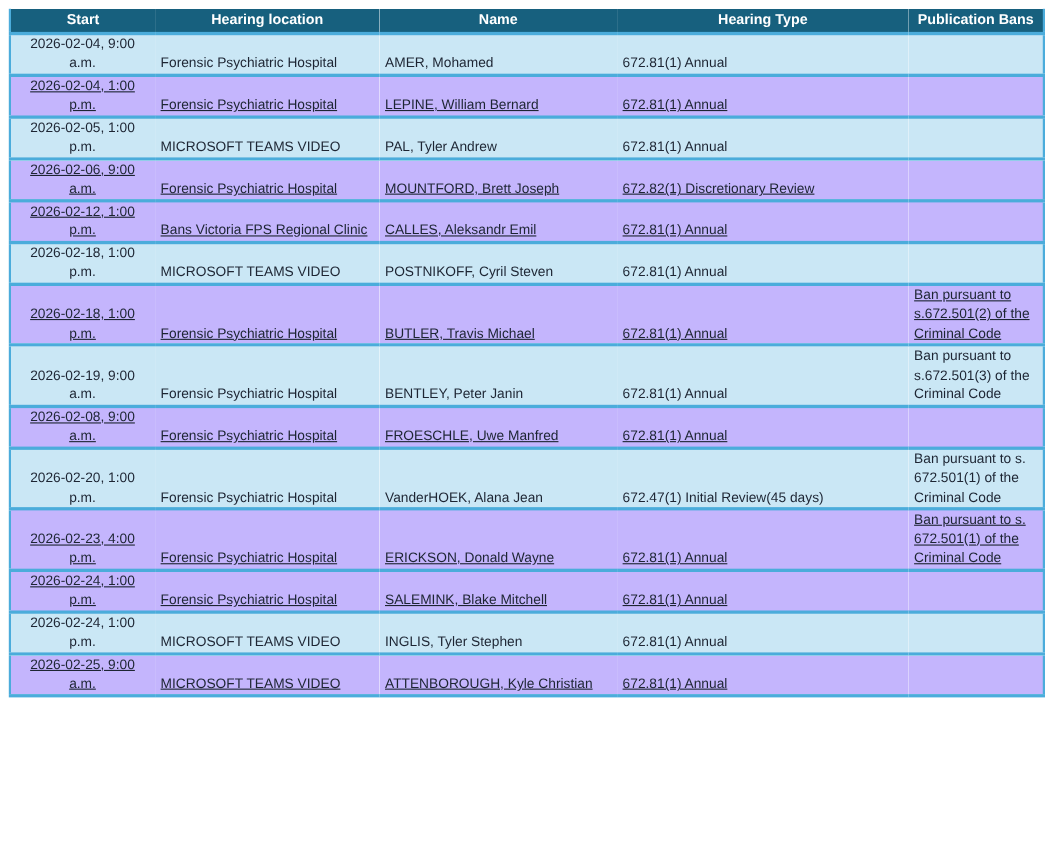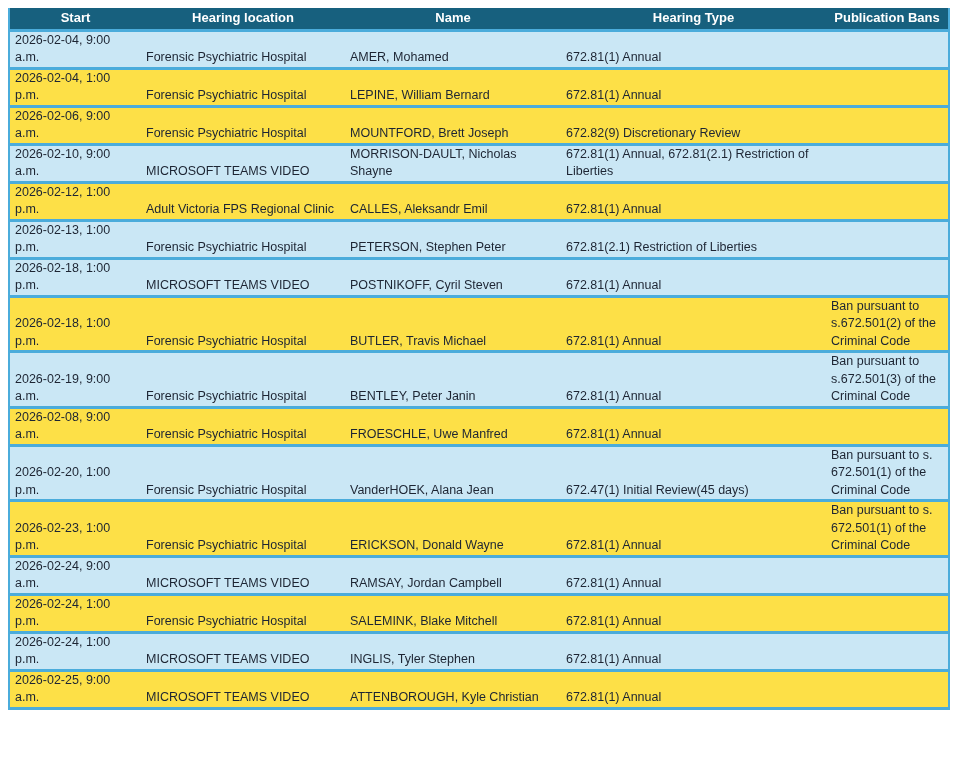--- a/index.html
+++ b/index.html
@@ -47,22 +47,22 @@
   }
   tbody td {
     vertical-align: bottom;
     line-height: 17.5px;
     padding: 0 5px;
     border-bottom: 3px solid var(--border-blue);
     white-space: pre-line;
     overflow: hidden;
   }
   tbody tr.band-blue  td { background: var(--band-blue); }
-  tbody tr.band-white td { background: #fde047; }
-  td.col-start { text-align: left; padding-right: 6px; }
+  tbody tr.band-white td { background: #c4b5fd; text-decoration: underline; }
+  td.col-start { text-align: center; padding-right: 6px; }
   td.col-location, td.col-name, td.col-type, td.col-bans { text-align: left; }
 </style>
 </head>
 <body>
 
 <div class="page">
   <table class="hearings">
     <colgroup>
       <col class="c-start">
         <col class="c-location">
@@ -87,47 +87,39 @@
           <td class="col-type">672.81(1) Annual</td>
           <td class="col-bans"></td>
         </tr>
         <tr class="band-white">
           <td class="col-start">2026-02-04, 1:00 p.m.</td>
           <td class="col-location">Forensic Psychiatric Hospital</td>
           <td class="col-name">LEPINE, William Bernard</td>
           <td class="col-type">672.81(1) Annual</td>
           <td class="col-bans"></td>
         </tr>
+        <tr class="band-blue">
+          <td class="col-start">2026-02-05, 1:00 p.m.</td>
+          <td class="col-location">MICROSOFT TEAMS VIDEO</td>
+          <td class="col-name">PAL, Tyler Andrew</td>
+          <td class="col-type">672.81(1) Annual</td>
+          <td class="col-bans"></td>
+        </tr>
         <tr class="band-white">
           <td class="col-start">2026-02-06, 9:00 a.m.</td>
           <td class="col-location">Forensic Psychiatric Hospital</td>
           <td class="col-name">MOUNTFORD, Brett Joseph</td>
-          <td class="col-type">672.82(9) Discretionary Review</td>
-          <td class="col-bans"></td>
-        </tr>
-        <tr class="band-blue">
-          <td class="col-start">2026-02-10, 9:00 a.m.</td>
-          <td class="col-location">MICROSOFT TEAMS VIDEO</td>
-          <td class="col-name">MORRISON-DAULT, Nicholas Shayne</td>
-          <td class="col-type">672.81(1) Annual, 672.81(2.1) Restriction of
-Liberties</td>
+          <td class="col-type">672.82(1) Discretionary Review</td>
           <td class="col-bans"></td>
         </tr>
         <tr class="band-white">
           <td class="col-start">2026-02-12, 1:00 p.m.</td>
-          <td class="col-location">Adult Victoria FPS Regional Clinic</td>
+          <td class="col-location">Bans Victoria FPS Regional Clinic</td>
           <td class="col-name">CALLES, Aleksandr Emil</td>
           <td class="col-type">672.81(1) Annual</td>
-          <td class="col-bans"></td>
-        </tr>
-        <tr class="band-blue">
-          <td class="col-start">2026-02-13, 1:00 p.m.</td>
-          <td class="col-location">Forensic Psychiatric Hospital</td>
-          <td class="col-name">PETERSON, Stephen Peter</td>
-          <td class="col-type">672.81(2.1) Restriction of Liberties</td>
           <td class="col-bans"></td>
         </tr>
         <tr class="band-blue">
           <td class="col-start">2026-02-18, 1:00 p.m.</td>
           <td class="col-location">MICROSOFT TEAMS VIDEO</td>
           <td class="col-name">POSTNIKOFF, Cyril Steven</td>
           <td class="col-type">672.81(1) Annual</td>
           <td class="col-bans"></td>
         </tr>
         <tr class="band-white">
@@ -158,34 +150,27 @@
         <tr class="band-blue">
           <td class="col-start">2026-02-20, 1:00 p.m.</td>
           <td class="col-location">Forensic Psychiatric Hospital</td>
           <td class="col-name">VanderHOEK, Alana Jean</td>
           <td class="col-type">672.47(1) Initial Review(45 days)</td>
           <td class="col-bans">Ban pursuant to s.
 672.501(1) of the
 Criminal Code</td>
         </tr>
         <tr class="band-white">
-          <td class="col-start">2026-02-23, 1:00 p.m.</td>
+          <td class="col-start">2026-02-23, 4:00 p.m.</td>
           <td class="col-location">Forensic Psychiatric Hospital</td>
           <td class="col-name">ERICKSON, Donald Wayne</td>
           <td class="col-type">672.81(1) Annual</td>
           <td class="col-bans">Ban pursuant to s.
 672.501(1) of the
 Criminal Code</td>
-        </tr>
-        <tr class="band-blue">
-          <td class="col-start">2026-02-24, 9:00 a.m.</td>
-          <td class="col-location">MICROSOFT TEAMS VIDEO</td>
-          <td class="col-name">RAMSAY, Jordan Campbell</td>
-          <td class="col-type">672.81(1) Annual</td>
-          <td class="col-bans"></td>
         </tr>
         <tr class="band-white">
           <td class="col-start">2026-02-24, 1:00 p.m.</td>
           <td class="col-location">Forensic Psychiatric Hospital</td>
           <td class="col-name">SALEMINK, Blake Mitchell</td>
           <td class="col-type">672.81(1) Annual</td>
           <td class="col-bans"></td>
         </tr>
         <tr class="band-blue">
           <td class="col-start">2026-02-24, 1:00 p.m.</td>

